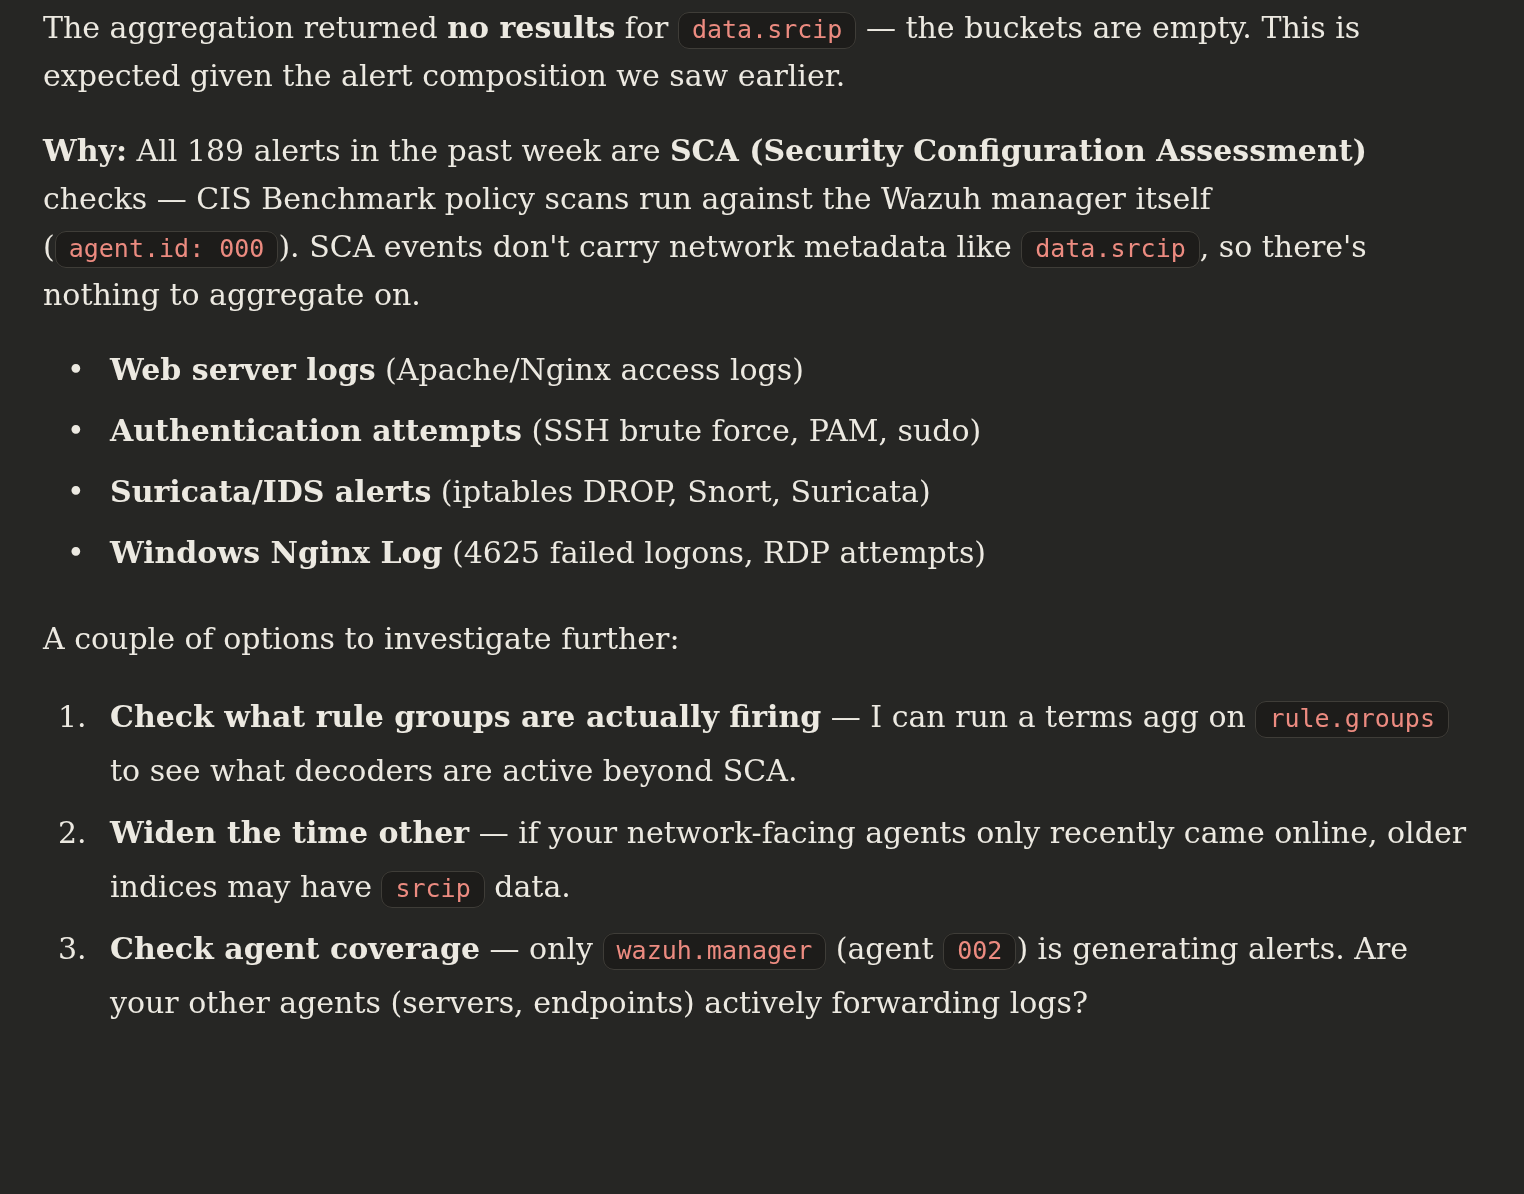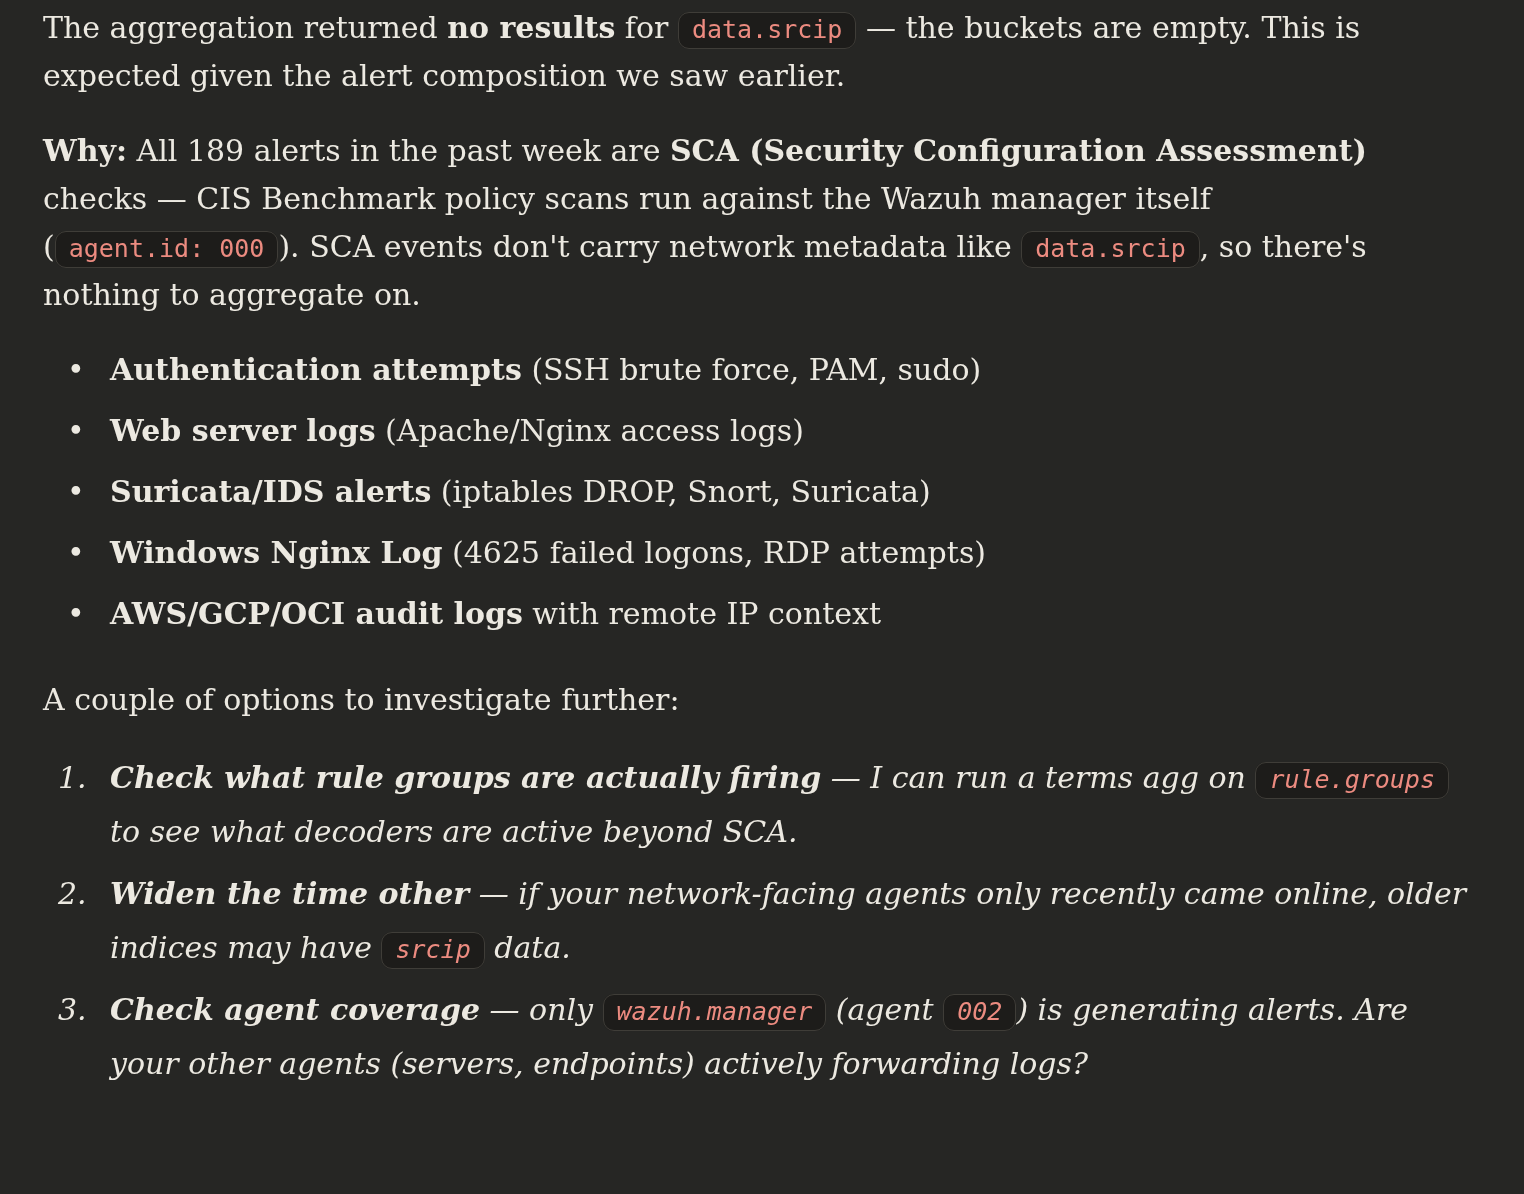--- a/index.html
+++ b/index.html
@@ -50,21 +50,20 @@
     position:absolute;
     left:24px;
     top:0;
   }
   ol.numbered{
     list-style:none;
     counter-reset:n;
     margin:0;
     padding:0;
     line-height:1.8;
-    font-style:italic;
   }
   ol.numbered li{
     counter-increment:n;
     position:relative;
     padding-left:67px;
     margin-bottom:8px;
   }
   ol.numbered li::before{
     content:counter(n) ".";
     position:absolute;
@@ -73,25 +72,24 @@
   }
 </style>
 </head>
 <body>
 
 <main class="message">
   <p class="para">The aggregation returned <strong>no results</strong> for <code class="ic">data.srcip</code> — the buckets are empty. This is expected given the alert composition we saw earlier.</p>
   <p class="para"><strong>Why:</strong> All 189 alerts in the past week are <strong>SCA (Security Configuration Assessment)</strong> checks — CIS Benchmark policy scans run against the Wazuh manager itself (<code class="ic">agent.id: 000</code>). SCA events don't carry network metadata like <code class="ic">data.srcip</code>, so there's nothing to aggregate on.</p>
 
   <ul class="bullets">
+    <li><strong>Web server logs</strong> (Apache/Nginx access logs)</li>
     <li><strong>Authentication attempts</strong> (SSH brute force, PAM, sudo)</li>
-    <li><strong>Web server logs</strong> (Apache/Nginx access logs)</li>
     <li><strong>Suricata/IDS alerts</strong> (iptables DROP, Snort, Suricata)</li>
     <li><strong>Windows Nginx Log</strong> (4625 failed logons, RDP attempts)</li>
-    <li><strong>AWS/GCP/OCI audit logs</strong> with remote IP context</li>
   </ul>
 
   <p class="para">A couple of options to investigate further:</p>
 
   <ol class="numbered">
     <li><strong>Check what rule groups are actually firing</strong> — I can run a terms agg on <code class="ic">rule.groups</code> to see what decoders are active beyond SCA.</li>
     <li><strong>Widen the time other</strong> — if your network-facing agents only recently came online, older indices may have <code class="ic">srcip</code> data.</li>
     <li><strong>Check agent coverage</strong> — only <code class="ic">wazuh.manager</code> (agent <code class="ic">002</code>) is generating alerts. Are your other agents (servers, endpoints) actively forwarding logs?</li>
   </ol>
 </main>

